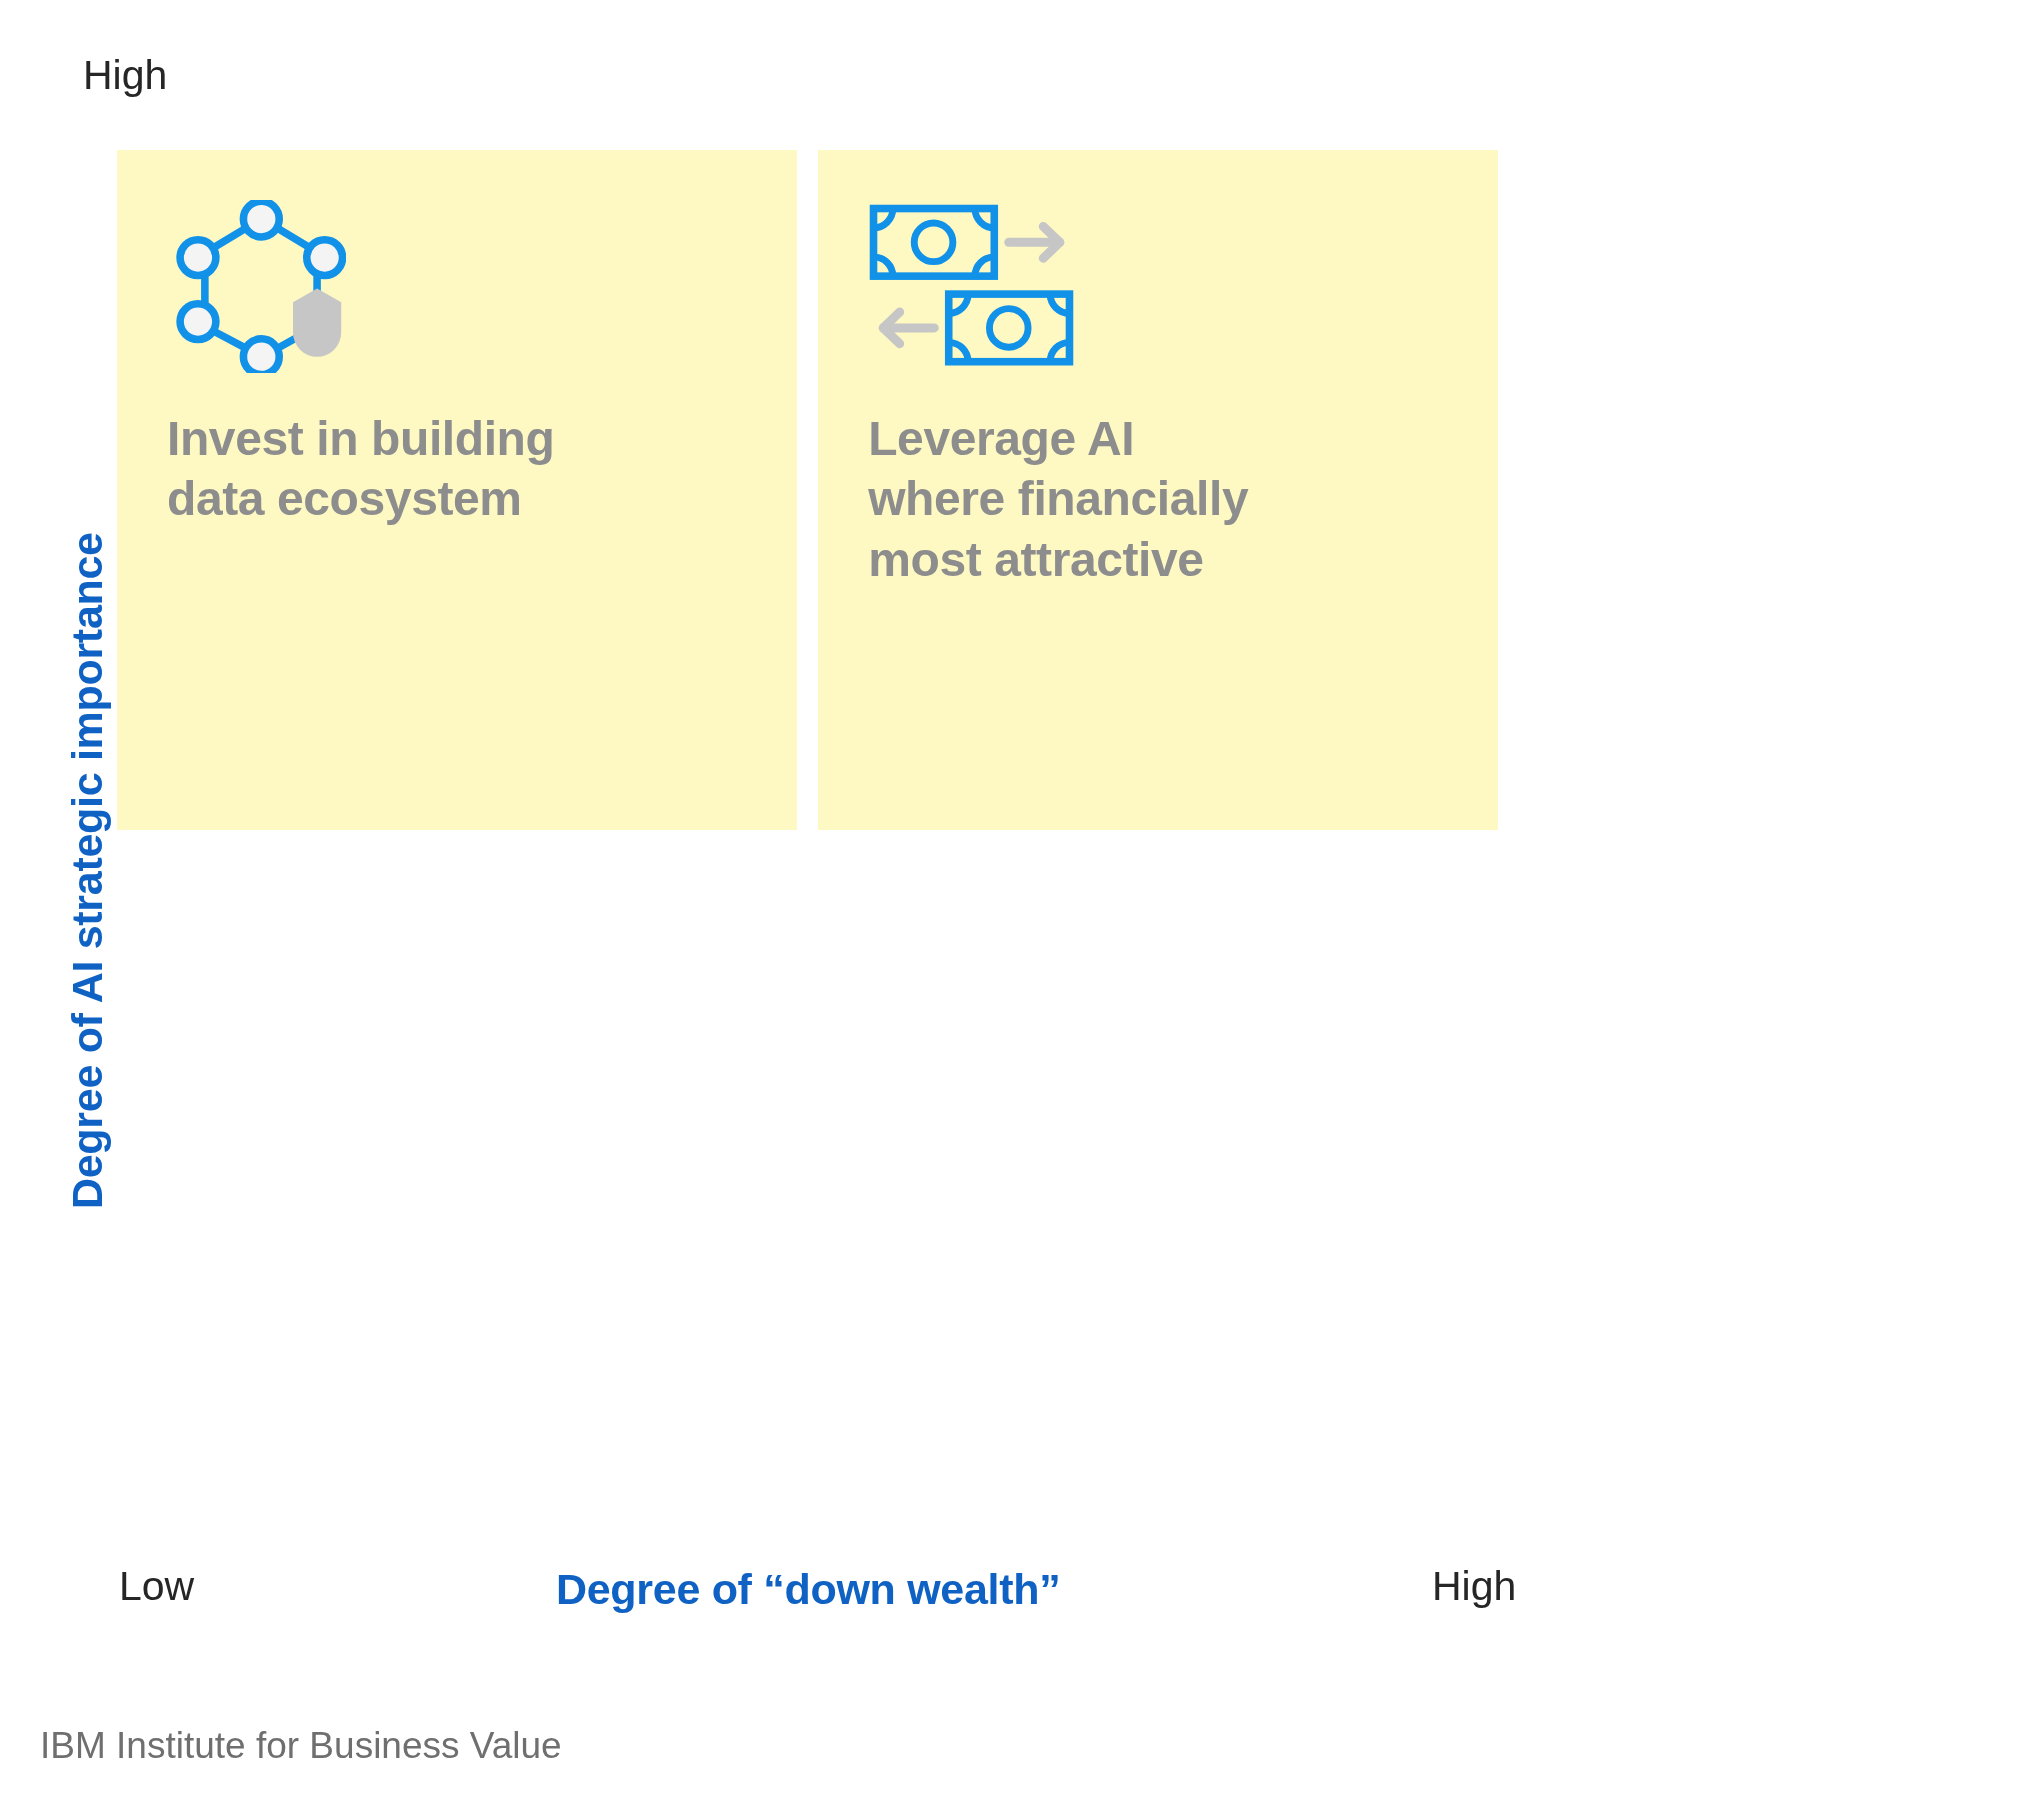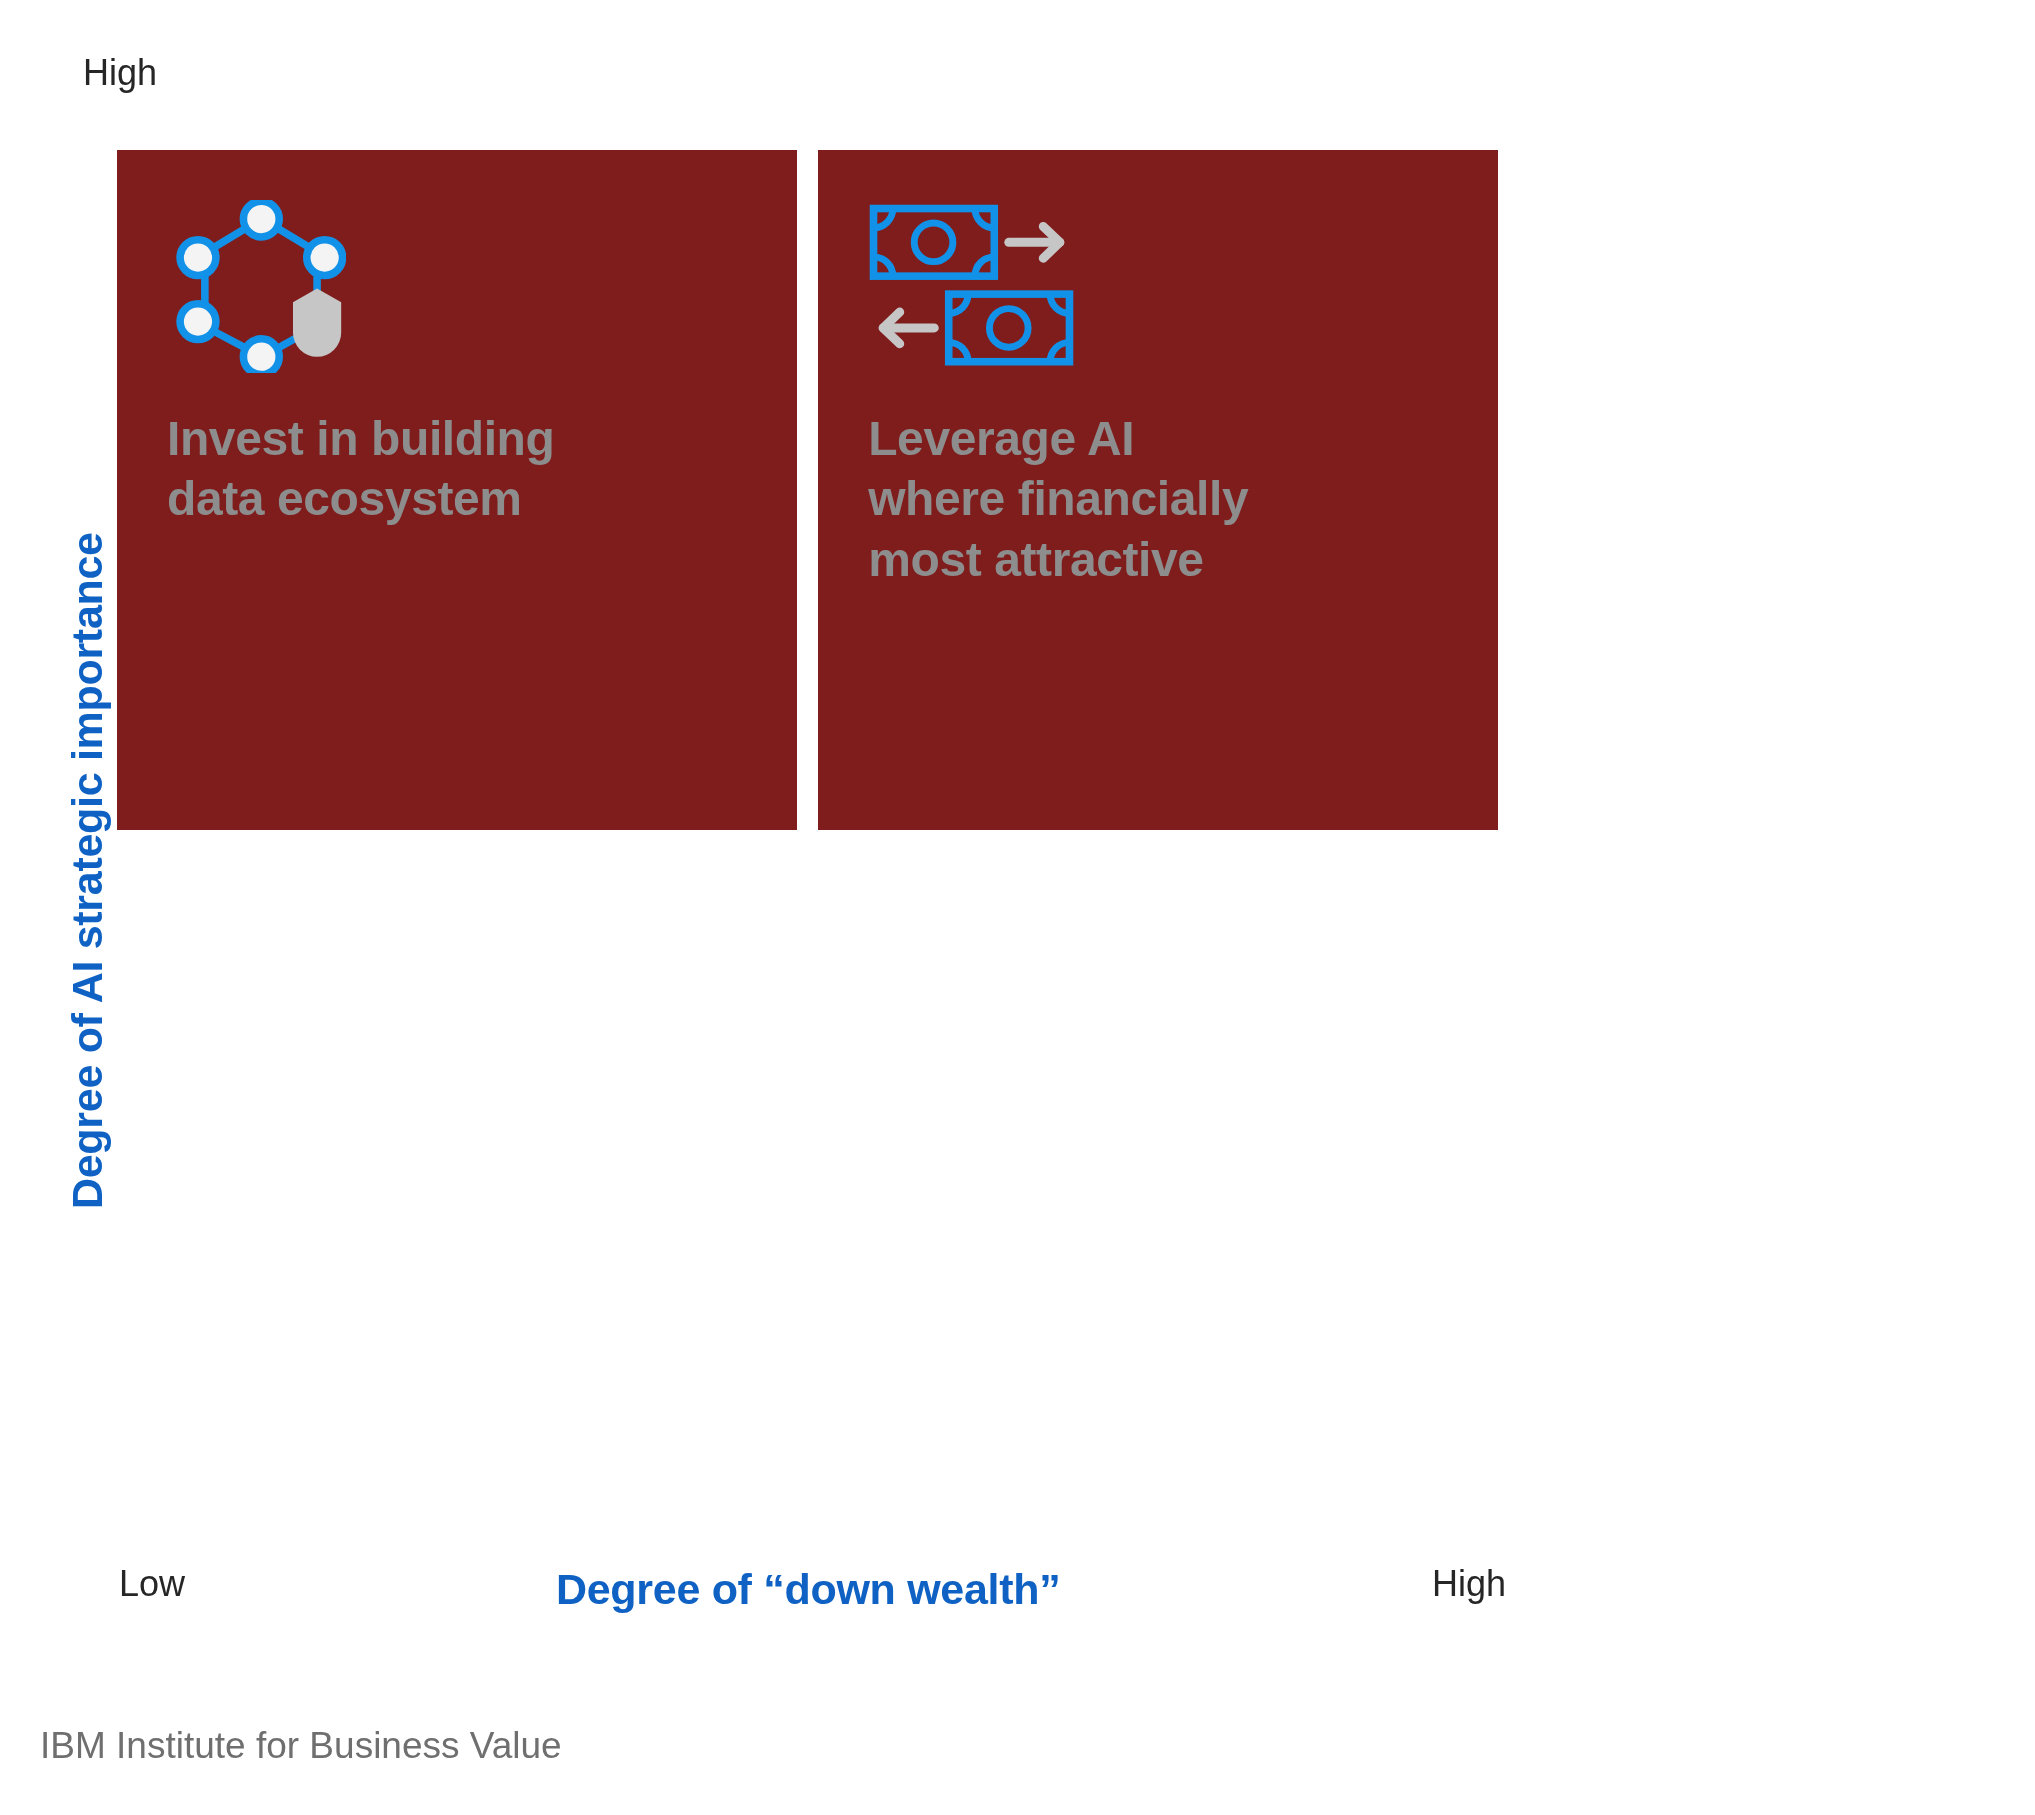--- a/index.html
+++ b/index.html
@@ -13,21 +13,21 @@
     position: relative;
     font-family: "Liberation Sans", sans-serif;
     overflow: hidden;
   }
 
   
   .axis-end {
     position: absolute;
     font-family: "Liberation Sans", sans-serif;
     font-weight: 400;
-    font-size: 36px;
+    font-size: 41px;
     color: #262626;
     letter-spacing: 0px;
     white-space: nowrap;
   }
   #label-high-top  { left: 83px;  top: 52px; }
   #label-low-left  { left: 83px;  top: 1563px; margin-left: 36px; }
   #label-high-right{ left: 1432px; top: 1563px; }
 
   
   .axis-title {
@@ -57,21 +57,21 @@
     top: 150px;
     width: 1381px;
     height: 1382px;
     display: grid;
     grid-template-columns: 1fr 1fr;
     grid-template-rows: 1fr 1fr;
     column-gap: 21.4px;
     row-gap: 21.4px;
   }
   .quadrant {
-    background: #7f1d1d;
+    background: #fef9c3;
     position: relative;
     box-sizing: border-box;
     padding: 50px 41px 0 50px;
   }
   .quad-icon {
     height: 173px;
     display: block;
     margin-bottom: 36px;
   }
   .quad-label {

